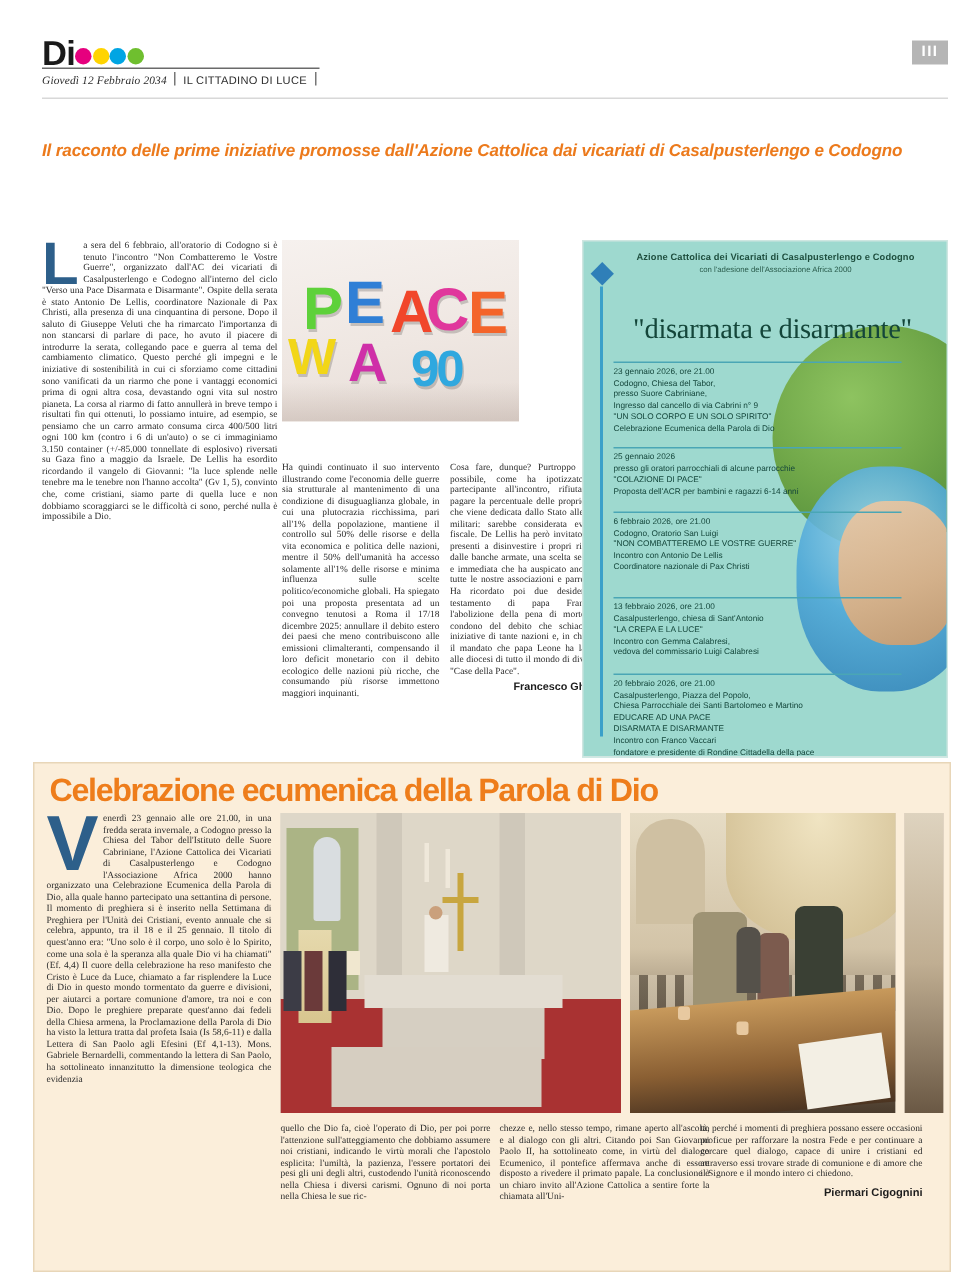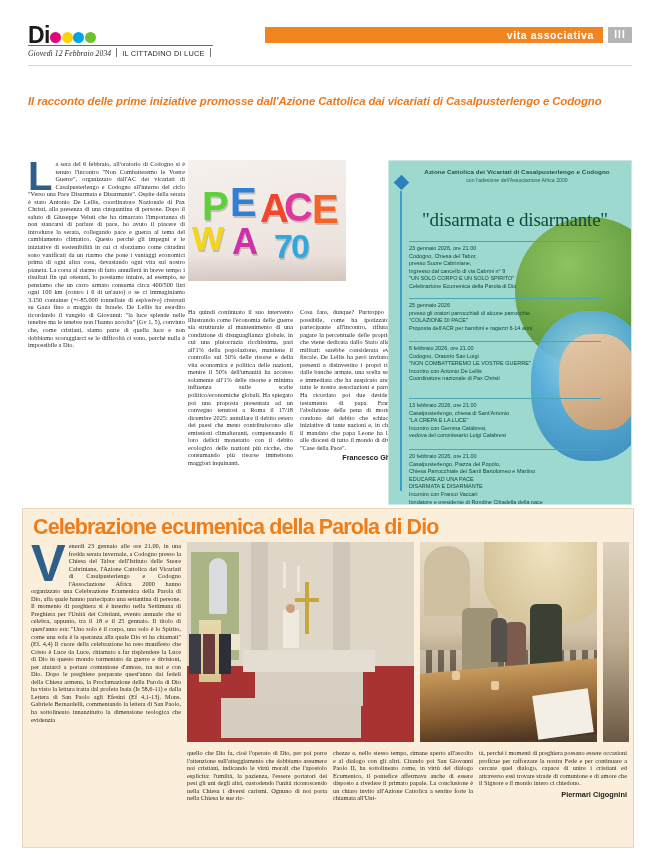--- a/index.html
+++ b/index.html
@@ -129,21 +129,21 @@
                overflow:hidden; background:#d8cfc6; }
   .a2-photo2 { position:absolute; left:397px; top:33px; width:177px; height:200px;
                overflow:hidden; background:#cbbfb2; }
   .a2-photo3 { position:absolute; left:580px; top:33px; width:26px; height:200px;
                overflow:hidden; background:#c9bcae; }
   .a2c1 { position:absolute; left:8px; top:33px; width:150px; }
   .a2c1 .dropcap2 { float:left; font-family:"Liberation Sans", sans-serif; font-weight:bold;
                     font-size:52px; line-height:40px; color:#2d5f8a; margin:1px 3px 0 0; }
   .a2c2 { position:absolute; left:164px; top:240px; width:140px; }
   .a2c3 { position:absolute; left:310px; top:240px; width:140px; }
-  .a2c4 { position:absolute; left:456px; top:240px; width:148px; }
+  .a2c4 { position:absolute; left:444px; top:240px; width:148px; }
   .a2c4 .byline { text-align:right; font-family:"Liberation Sans", sans-serif;
                   font-weight:bold; font-size:7.4px; color:#1c1c1c; margin-top:4px; }
 
   
   .ch1 { position:absolute; inset:0; background:linear-gradient(180deg,#e9e2d6 0%,#ded5c7 48%,#cfc3b2 100%); }
   .ch1 .wall { position:absolute; left:0; top:0; width:100%; height:62%; background:#ded7c8; }
   .ch1 .green { position:absolute; left:4px; top:10px; width:48px; height:108px; background:#9aa86f; opacity:.75; }
   .ch1 .statue { position:absolute; left:22px; top:16px; width:18px; height:56px; background:#d9dde0;
                  border-radius:9px 9px 2px 2px; }
   .ch1 .col-s { position:absolute; top:0; width:17px; height:70%; background:#cfc8ba; }
@@ -199,23 +199,20 @@
           <span class="dot magenta"></span>
           <span class="dot yellow"></span>
           <span class="dot cyan"></span>
           <span class="dot green"></span>
       </div>
     </div>
     <div class="logo-rule"></div>
     <div class="dateline">
       <span>Giovedì 12 Febbraio 2034</span><span class="sep"></span><span class="paper">IL CITTADINO DI LUCE</span><span class="sep2"></span>
     </div>
-    <div class="section-bar">
-      <span>vita  associativa</span>
-    </div>
     <div class="page-num">III</div>
     <div class="head-rule"></div>
   </div>
 
   <div class="kicker">Il racconto delle prime iniziative promosse dall'Azione Cattolica dai vicariati di Casalpusterlengo e Codogno</div>
   <div class="headline">
   </div>
 
   <div class="art1">
 
@@ -226,21 +223,21 @@
 
     <div class="a1-photo">
       <div class="peace">
         <div class="pl p1">P</div>
         <div class="pl p2">E</div>
         <div class="pl p3">A</div>
         <div class="pl p4">C</div>
         <div class="pl p5">E</div>
         <div class="pl p6">W</div>
         <div class="pl p7">A</div>
-        <div class="pl p8">70</div>
+        <div class="pl p8">90</div>
         <div class="peace-shadow"></div>
       </div>
     </div>
 
     <div class="col a1c2">
       <span>Ha quindi continuato il suo intervento illustrando come l'economia delle guerre sia strutturale al mantenimento di una condizione di disuguaglianza globale, in cui una plutocrazia ricchissima, pari all'1% della popolazione, mantiene il controllo sul 50% delle risorse e della vita economica e politica delle nazioni, mentre il 50% dell'umanità ha accesso solamente all'1% delle risorse e minima influenza sulle scelte politico/economiche globali. Ha spiegato poi una proposta presentata ad un convegno tenutosi a Roma il 17/18 dicembre 2025: annullare il debito estero dei paesi che meno contribuiscono alle emissioni climalteranti, compensando il loro deficit monetario con il debito ecologico delle nazioni più ricche, che consumando più risorse immettono maggiori inquinanti.</span>
     </div>
 
     <div class="col a1c3">
       <span>Cosa fare, dunque? Purtroppo non è possibile, come ha ipotizzato una partecipante all'incontro, rifiutarsi di pagare la percentuale delle proprie tasse che viene dedicata dallo Stato alle spese militari: sarebbe considerata evasione fiscale. De Lellis ha però invitato tutti i presenti a disinvestire i propri risparmi dalle banche armate, una scelta semplice e immediata che ha auspicato anche per tutte le nostre associazioni e parrocchie. Ha ricordato poi due desideri del testamento di papa Francesco: l'abolizione della pena di morte e il condono del debito che schiaccia le iniziative di tante nazioni e, in chiusura, il mandato che papa Leone ha lasciato alle diocesi di tutto il mondo di diventare "Case della Pace".</span>

